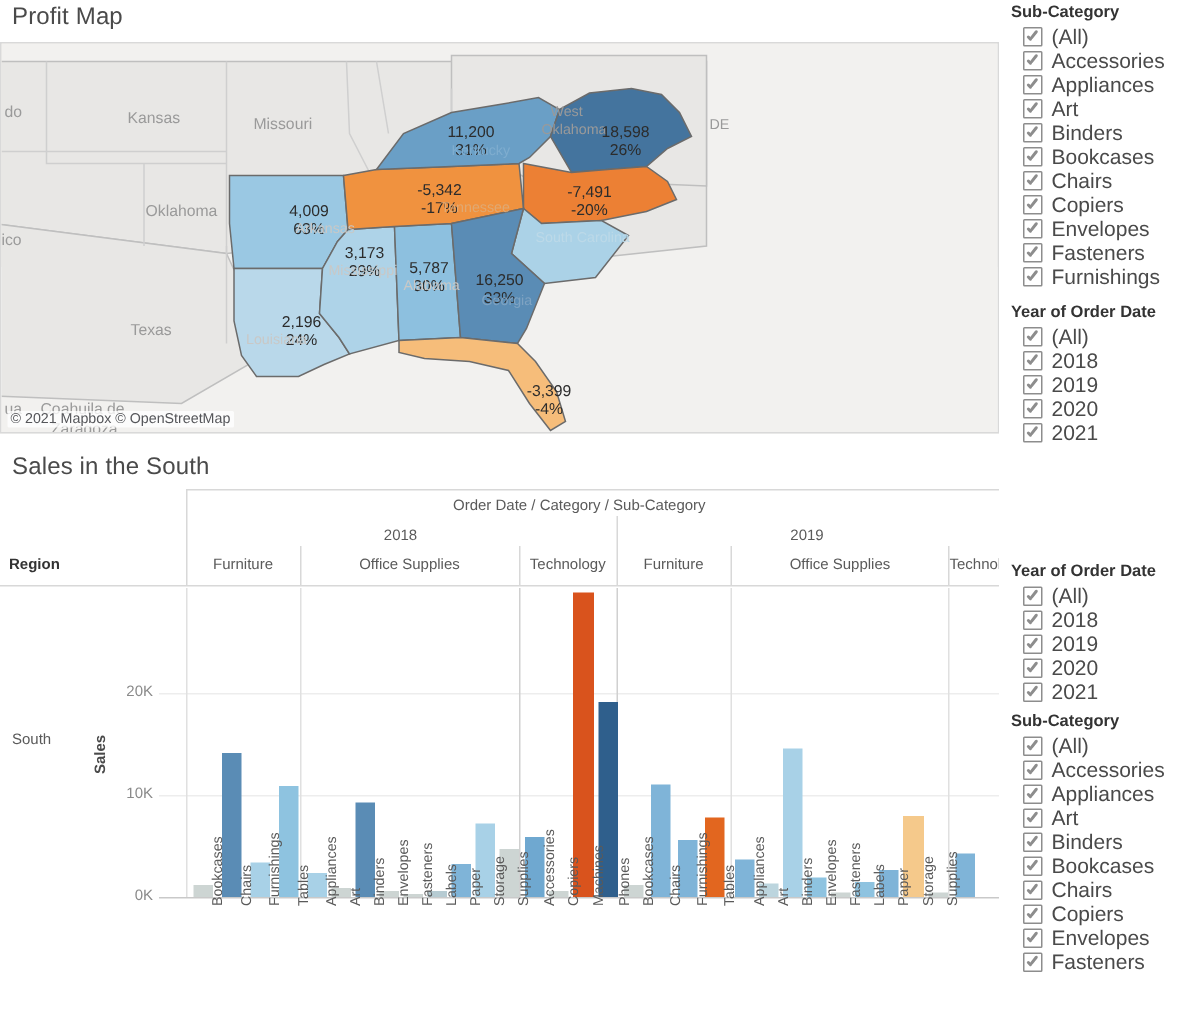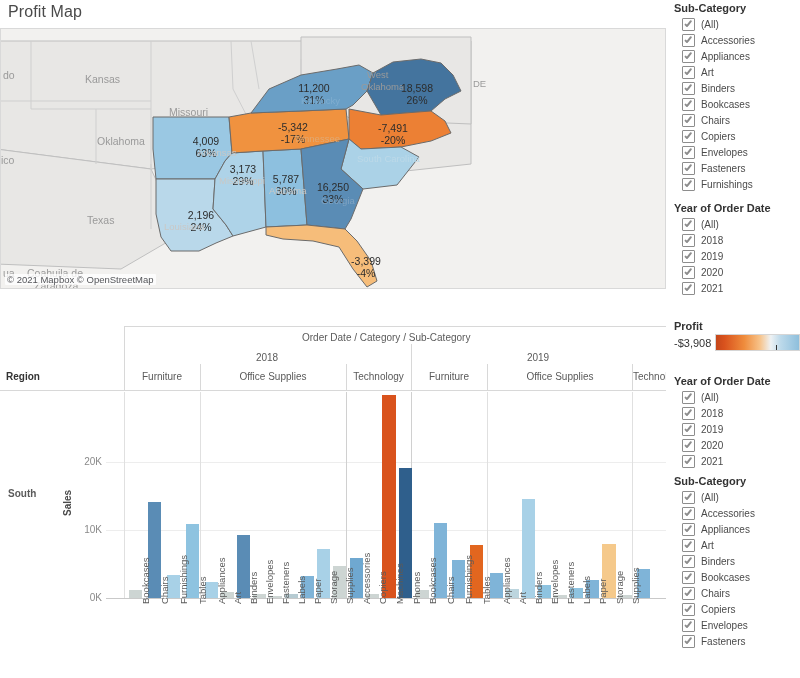--- a/index.html
+++ b/index.html
@@ -46,21 +46,21 @@
     margin-right:6px;position:relative;flex:none;
   }
   .cb:after{
     content:"";position:absolute;left:2px;top:4px;width:4px;height:1.6px;
     background:#8d8d8d;transform:rotate(45deg);transform-origin:left center;border-radius:1px;
   }
   .cb:before{
     content:"";position:absolute;left:3.6px;top:6.7px;width:7px;height:1.6px;
     background:#8d8d8d;transform:rotate(-52deg);transform-origin:left center;border-radius:1px;
   }
-  .flt-label{font-size:10px;color:#4a4a4a;white-space:nowrap;}
+  .flt-label{font-size:14px;color:#4a4a4a;white-space:nowrap;}
   .clip-list{overflow:hidden;}
 
   
   .legend-row{display:flex;align-items:center;margin-left:2px;}
   .legend-min{font-size:11px;color:#333;margin-right:4px;white-space:nowrap;}
   .grad{
     height:15px;flex:1;
     background:linear-gradient(to right,#c4461a 0%,#d9521d 10%,#ef8c3c 34%,#f7c38a 53%,#eef2f4 66%,#bcd9ea 78%,#8ebfdc 100%);
     border:1px solid #d5d5d5;position:relative;
   }
@@ -140,21 +140,21 @@
 
           <path d="M348,110 L360,120 L400,118 L418,128 L396,156 L362,160 L340,140 Z" fill="#abd2e7"></path>
 
           <path d="M300,120 L348,110 L340,140 L362,160 L350,190 L344,200 L306,196 Z" fill="#5a8cb5"></path>
 
           <path d="M265,198 L306,196 L344,200 L356,212 L370,232 L376,252 L366,258 L352,240 L338,218 L312,212 L282,210 L265,206 Z" fill="#f6bd7a"></path>
         </g>
       </svg>
 
       <div class="geoname big" style="left:84px;top:44px;">Kansas</div>
-      <div class="geoname big" style="left:168px;top:48px;margin-top:29px;">Missouri</div>
+      <div class="geoname big" style="left:168px;top:48px;">Missouri</div>
       <div class="geoname big" style="left:96px;top:106px;">Oklahoma</div>
       <div class="geoname big" style="left:86px;top:185px;">Texas</div>
       <div class="geoname" style="left:366px;top:40px;">West</div>
       <div class="geoname" style="left:360px;top:52px;">Oklahoma</div>
       <div class="geoname" style="left:448px;top:49px;margin-left:24px;">DE</div>
       <div class="geoname big" style="left:26px;top:238px;">Coahuila de</div>
       <div class="geoname big" style="left:33px;top:251px;">Zaragoza</div>
       <div class="geoname big" style="left:0px;top:125px;">ico</div>
       <div class="geoname big" style="left:2px;top:238px;">ua</div>
       <div class="geoname big" style="left:2px;top:40px;">do</div>
@@ -285,20 +285,21 @@
           <span class="flt-label">2020</span>
           </li>
         <li class="flt-item">
           <span class="cb"></span>
           <span class="flt-label">2021</span>
           </li>
       </ul>
     </div>
   </div>
 
+  <div class="panel-title" id="bar-title">Sales in the South</div>
 
   <div class="chart-wrap">
 
     <div class="hdr-line" style="left:124px;top:0px;width:542px;height:1px;background:#d8d8d8;"></div>
     <div class="hdr-line" style="left:0px;top:64px;width:666px;height:1px;background:#d8d8d8;"></div>
 
     <div class="hdr-measure" style="left:302px;top:6px;">Order Date / Category / Sub-Category</div>
 
     <div class="colhdr year" style="left:124px;top:26px;width:286px;">2018</div>
     <div class="colhdr year" style="left:428px;top:26px;width:220px;">2019</div>
@@ -312,21 +313,21 @@
     <div class="colhdr" style="left:411px;top:45px;width:76px;">Furniture</div>
     <div class="colhdr" style="left:487px;top:45px;width:146px;">Office Supplies</div>
     <div class="colhdr" style="left:633px;top:45px;width:60px;text-align:left;">Technology</div>
 
     <div class="vsep" style="left:200px;top:38px;height:26px;"></div>
     <div class="vsep" style="left:346px;top:38px;height:26px;"></div>
     <div class="vsep" style="left:487px;top:38px;height:26px;"></div>
     <div class="vsep" style="left:632px;top:38px;height:26px;"></div>
 
     <div class="rowhdr bold" style="left:6px;top:45px;">Region</div>
-    <div class="rowhdr" style="left:8px;top:162px;font-weight:bold;">South</div>
+    <div class="rowhdr" style="left:8px;top:162px;">South</div>
 
     <div class="axis-tick" style="left:72px;top:130px;width:30px;">20K</div>
     <div class="axis-tick" style="left:72px;top:198px;width:30px;">10K</div>
     <div class="axis-tick" style="left:72px;top:266px;width:30px;">0K</div>
 
     <div class="axis-title" style="left:62px;top:190px;">Sales</div>
 
     <div class="plot">
       <div class="gridline" style="left:106px;top:136px;width:560px;"></div>
       <div class="gridline" style="left:106px;top:204px;width:560px;"></div>
@@ -409,29 +410,20 @@
       <div class="xlab" style="left:533px;top:278px;">Binders</div>
       <div class="xlab" style="left:549px;top:278px;">Envelopes</div>
       <div class="xlab" style="left:565px;top:278px;">Fasteners</div>
       <div class="xlab" style="left:581px;top:278px;">Labels</div>
       <div class="xlab" style="left:597px;top:278px;">Paper</div>
       <div class="xlab" style="left:614px;top:278px;">Storage</div>
       <div class="xlab" style="left:630px;top:278px;">Supplies</div>
     </div>
   </div>
 
-  <div class="rail" style="top:320px;">
-    <div class="flt-title">Profit</div>
-    <div class="legend-row">
-      <span class="legend-min">-$3,908</span>
-      <span class="grad">
-        <i class="tick"></i>
-      </span>
-    </div>
-  </div>
 
   <div class="rail" style="top:375px;">
 
     <div>
       <div class="flt-title">Year of Order Date</div>
       <ul class="flt-list">
         <li class="flt-item">
           <span class="cb"></span>
           <span class="flt-label">(All)</span>
           </li>

